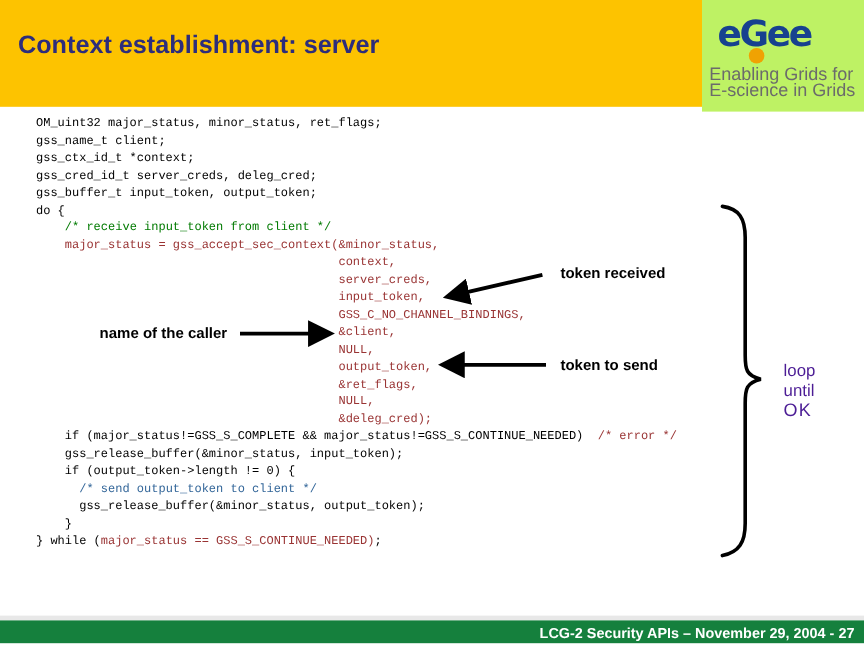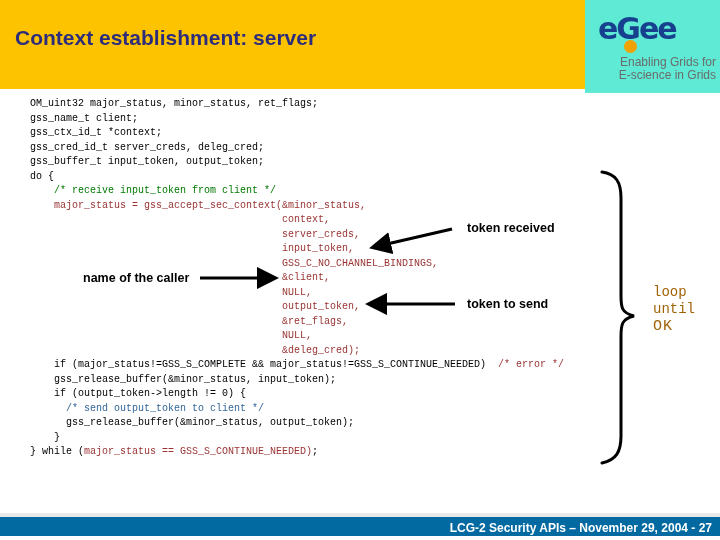--- a/index.html
+++ b/index.html
@@ -10,68 +10,67 @@
   
   .header-yellow{
     position:absolute;left:0;top:0;width:679px;height:89px;background:#fdc300;
   }
   .slide-title{
     position:absolute;left:15px;top:26px;margin:0;
     font-family:"Liberation Sans",sans-serif;font-size:21px;font-weight:bold;
     color:#2d2d7b;letter-spacing:0px;
   }
   .logo-box{
-    position:absolute;left:585px;top:0;width:135px;height:93px;background:#5eead4;
+    position:absolute;left:585px;top:0;width:135px;height:93px;background:#bef264;
   }
   .egee-wordmark{
     position:absolute;left:13px;top:14px;
     font-family:"DejaVu Sans",sans-serif;font-weight:bold;font-size:30px;
     color:#17418f;letter-spacing:-2px;line-height:30px;
   }
   .egee-dot{
     position:absolute;left:39px;top:40px;width:13px;height:13px;border-radius:50%;
     background:#f0a202;
   }
   .egee-tagline{
     position:absolute;left:6px;top:56px;width:125px;
-    font-family:"Liberation Sans",sans-serif;font-size:12px;line-height:13px;
+    font-family:"Liberation Sans",sans-serif;font-size:15px;line-height:13px;
     color:#6b6b6b;
-    text-align:right;
   }
   
   .code-block{
     position:absolute;left:30px;top:97px;margin:0;
     font-family:"Liberation Mono",monospace;font-size:10px;font-weight:normal;
     line-height:14.5px;white-space:pre;
   }
   .seg-k{color:#000000;}
   .seg-m{color:#993333;}
   .seg-g{color:#007a00;}
   .seg-b{color:#336699;}
   
   .callout{
     position:absolute;font-family:"Liberation Sans",sans-serif;
     font-size:12.5px;font-weight:bold;color:#000000;white-space:nowrap;
   }
   .ann-token-received{left:467px;top:221px;text-align:center;}
   .ann-name-caller{left:83px;top:271px;}
   .ann-token-send{left:467px;top:297px;}
   .loop-label{
-    position:absolute;left:653px;top:284px;color:#a16207;
-    font-family:Liberation Mono, monospace;font-size:14px;line-height:17px;
+    position:absolute;left:653px;top:300px;color:#4c1d95;
+    font-family:Liberation Sans, sans-serif;font-size:14px;line-height:17px;
   }
   .loop-label .ok{font-size:15px;letter-spacing:1px;}
   
   .overlay{position:absolute;left:0;top:0;width:720px;height:540px;pointer-events:none;}
   
   .footer-sep{
     position:absolute;left:0;top:513px;width:720px;height:4px;background:#e8e8e8;
   }
   .footer-bar{
-    position:absolute;left:0;top:517px;width:720px;height:19px;background:#0369a1;
+    position:absolute;left:0;top:517px;width:720px;height:19px;background:#15803d;
   }
   .footer-text{
     position:absolute;right:8px;top:0;height:23px;line-height:23px;
     font-family:"Liberation Sans",sans-serif;font-size:12px;font-weight:bold;
     color:#ffffff;white-space:nowrap;
   }
 </style>
 </head>
 <body>
 

